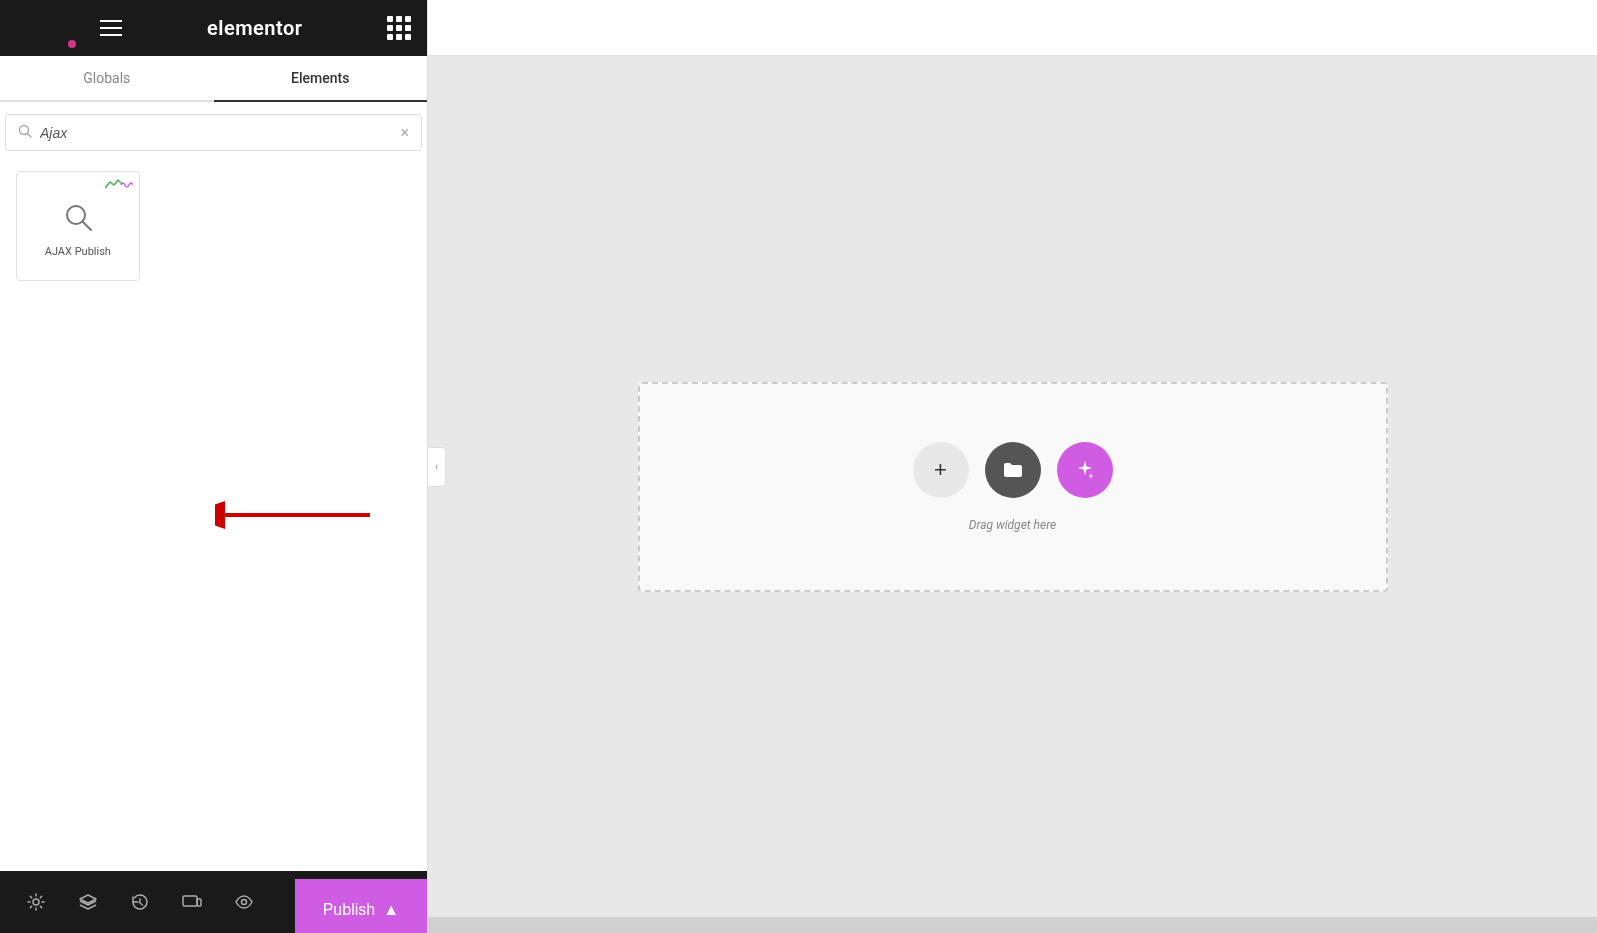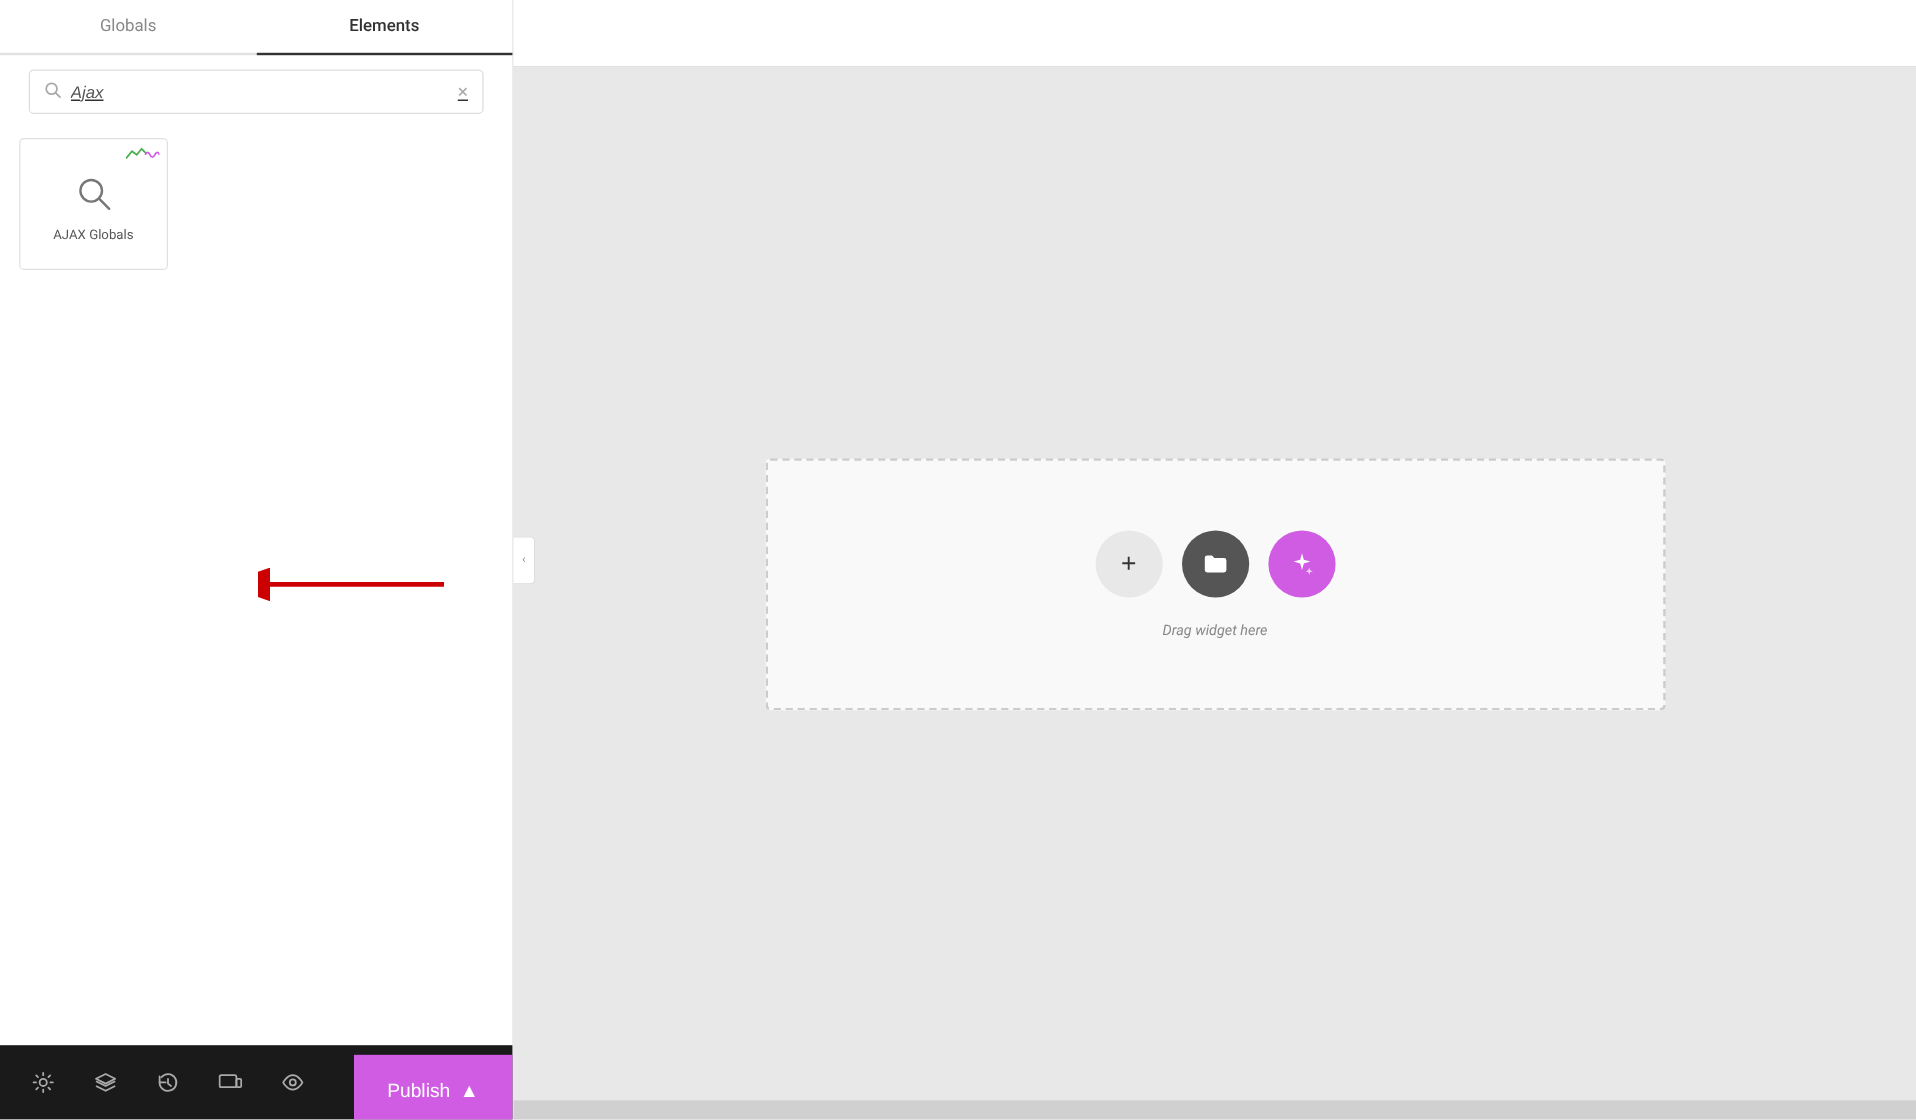--- a/index.html
+++ b/index.html
@@ -109,23 +109,22 @@
     }
 
     .tab.active {
       color: #333;
       border-bottom: 2px solid #333;
       font-weight: 500;
     }
 
     
     .search-container {
-      padding: 12px 24px;
-      flex-shrink: 0;
-      text-decoration: underline;
+      padding: 12px 5px;
+      flex-shrink: 0;
     }
 
     .search-box {
       display: flex;
       align-items: center;
       border: 1px solid #ddd;
       border-radius: 4px;
       padding: 8px 12px;
       background: #fff;
       gap: 8px;
@@ -360,20 +359,42 @@
       background: #d0d0d0;
       flex-shrink: 0;
     }
   </style>
 </head>
 <body>
 
 <div class="main-layout">
   <div class="sidebar">
 
+    <div class="sidebar-header">
+      <div class="sidebar-header-wrapper">
+        <div class="pink-dot"></div>
+      </div>
+      <div class="hamburger-icon">
+        <span></span>
+        <span></span>
+        <span></span>
+      </div>
+      <div class="elementor-logo">elementor</div>
+      <div class="grid-icon">
+        <span></span>
+          <span></span>
+          <span></span>
+        <span></span>
+          <span></span>
+          <span></span>
+        <span></span>
+          <span></span>
+          <span></span>
+      </div>
+    </div>
 
     <div class="tabs">
       <div class="tab">Globals</div>
       <div class="tab active">Elements</div>
     </div>
 
     <div class="search-container">
       <div class="search-box">
         <div class="search-icon-svg">
           <svg width="14" height="14" viewBox="0 0 14 14" fill="none">
@@ -399,21 +420,21 @@
               <path d="M16,7 Q18,3 20,7 Q22,11 24,7 Q26,3 28,7" stroke="#d05ce3" stroke-width="1.5" fill="none"></path>
             </svg>
           </div>
 
           <div class="widget-icon">
             <svg width="36" height="36" viewBox="0 0 36 36" fill="none">
               <circle cx="16" cy="16" r="9" stroke="#777" stroke-width="2"></circle>
               <line x1="23" y1="23" x2="31" y2="31" stroke="#777" stroke-width="2" stroke-linecap="round"></line>
             </svg>
           </div>
-          <div class="widget-label">AJAX Globals</div>
+          <div class="widget-label">AJAX Publish</div>
         </div>
 
       </div>
 
       <div class="annotation-arrow">
         <svg width="160" height="30" viewBox="0 0 160 30">
           <defs>
             <marker id="arrowhead" markerWidth="10" markerHeight="7" refX="0" refY="3.5" orient="auto">
               <polygon points="0 0, 10 3.5, 0 7" fill="#cc0000"></polygon>
             </marker>

